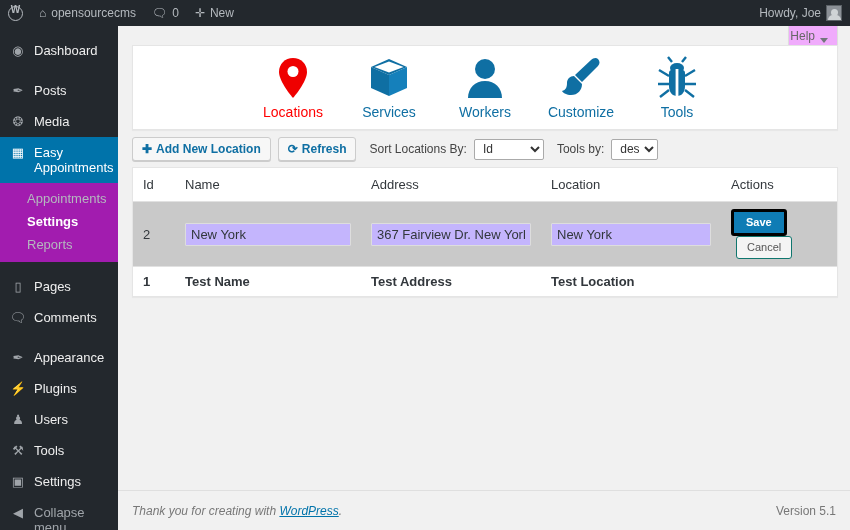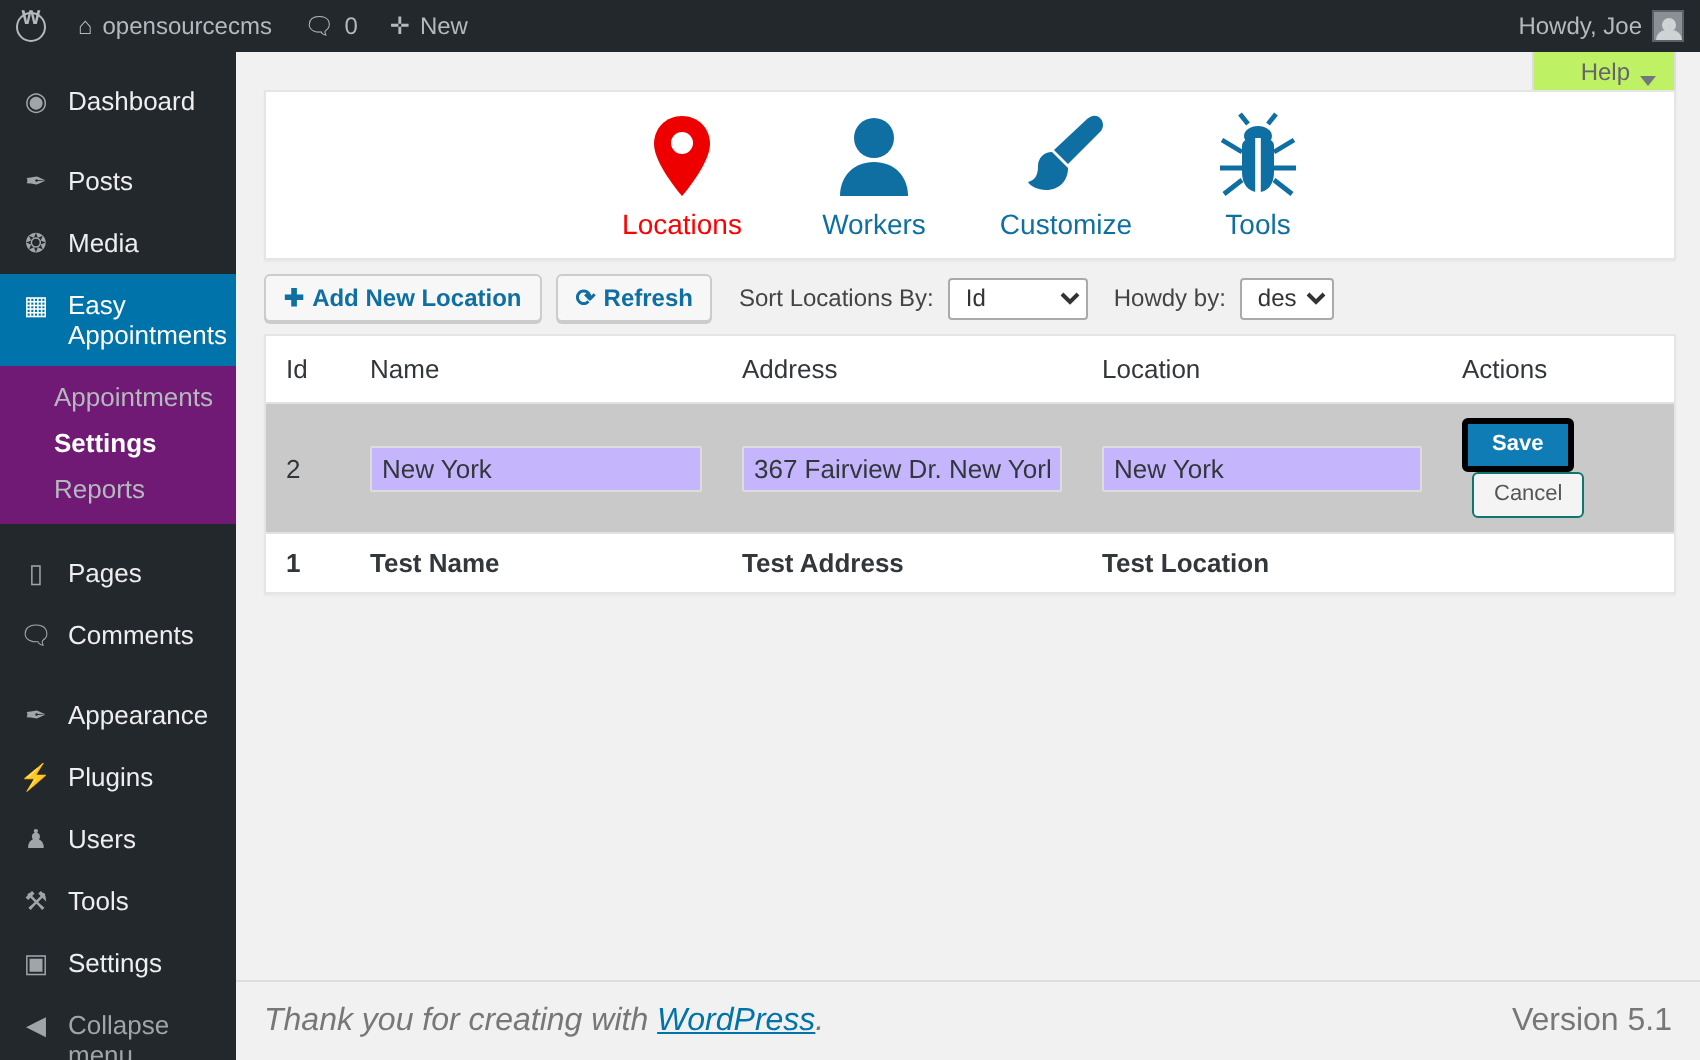--- a/index.html
+++ b/index.html
@@ -67,42 +67,42 @@
     margin-top: -8px; border: 8px solid transparent;
     border-right-color: #f1f1f1; border-left: 0;
   }
   .menu-item .mi-icon {
     width: 18px; flex: 0 0 18px; text-align: center;
     font-size: 13px; color: #a0a5aa; line-height: 15px;
   }
   .menu-item.current .mi-icon { color: #fff; }
   .menu-item .mi-label { flex: 1; padding-right: 6px; }
   .menu-sep { height: 9px; }
-  .submenu { background: #701a75; padding: 4px 0 6px 0; }
+  .submenu { background: #a21caf; padding: 4px 0 6px 0; }
   .submenu-item {
     padding: 3px 0 3px 27px; color: #b4b9be; cursor: pointer;
     line-height: 17px; font-size: 13px;
   }
   .submenu-item.current { color: #fff; font-weight: bold; }
   .collapse { color: #a0a5aa; }
 
   
   #main {
     position: absolute; top: 26px; left: 118px;
     width: 732px; height: 504px; background: #f1f1f1;
   }
 
   
   #helpbar {
     position: absolute; top: 0; right: 12px; height: 22px;
   }
   #help-tab {
     display: flex; align-items: flex-end; gap: 5px;
-    background: #bef264; border: 1px solid #ddd; border-top: none;
-    padding: 3px 9px 4px 23px; font-size: 12px; color: #666;
+    background: #f0abfc; border: 1px solid #ddd; border-top: none;
+    padding: 3px 9px 4px 1px; font-size: 12px; color: #666;
     cursor: pointer; box-shadow: 0 1px 1px rgba(0,0,0,.04);
   }
   .chev-down {
     width: 0; height: 0; border-left: 4px solid transparent;
     border-right: 4px solid transparent; border-top: 5px solid #72777c;
   }
 
   
   #plugin-nav {
     position: absolute; top: 19px; left: 14px; width: 706px; height: 85px;
@@ -182,21 +182,21 @@
     background: #f4f4f4; border: 1px solid #0f766e; color: #555;
     font-size: 11px; border-radius: 3px;
     padding: 4px 10px; cursor: pointer; line-height: 13px; margin-left: 5px;
   }
 
   
   #footer {
     position: absolute; bottom: 0; left: 0; width: 732px; height: 40px;
     border-top: 1px solid #dfdfdf;
     display: flex; align-items: center;
-    padding: 0 14px; font-size: 16px; color: #777;
+    padding: 0 14px; font-size: 12px; color: #777;
   }
   #footer .left { font-style: italic; }
   #footer .right { margin-left: auto; }
   #footer a { color: #0073aa; text-decoration: underline; }
 </style>
 </head>
 <body>
 
 <div id="adminbar">
   <div class="ab-item">
@@ -312,20 +312,32 @@
     <div class="nav-tab active">
       <span class="nt-ico">
         <svg width="34" height="44" viewBox="0 0 34 44">
           <path d="M17 2 C9 2 3 8 3 16 C3 26 17 42 17 42 C17 42 31 26 31 16 C31 8 25 2 17 2 Z" fill="#ef0000"></path>
           <circle cx="17" cy="15.5" r="5.5" fill="#ffffff"></circle>
         </svg>
       </span>
       <span class="nt-label">Locations</span>
     </div>
 
+    <div class="nav-tab">
+      <span class="nt-ico">
+        <svg width="42" height="44" viewBox="0 0 42 44">
+          <path d="M21 3 L39 11 L21 19 L3 11 Z" fill="#0f6fa3"></path>
+          <path d="M3 11 L21 19 L21 40 L3 32 Z" fill="#0f6fa3"></path>
+          <path d="M39 11 L21 19 L21 40 L39 32 Z" fill="#1580bb"></path>
+          <path d="M21 3 L39 11 L21 19 L3 11 Z" fill="#ffffff" opacity="0"></path>
+          <path d="M21 5.4 L35.6 11 L21 16.6 L6.4 11 Z" fill="#ffffff"></path>
+        </svg>
+      </span>
+      <span class="nt-label">Services</span>
+    </div>
 
     <div class="nav-tab">
       <span class="nt-ico">
         <svg width="38" height="44" viewBox="0 0 38 44">
           <circle cx="19" cy="13" r="10" fill="#0f6fa3"></circle>
           <path d="M19 25 C9 25 2 32 2 42 L36 42 C36 32 29 25 19 25 Z" fill="#0f6fa3"></path>
         </svg>
       </span>
       <span class="nt-label">Workers</span>
     </div>
@@ -361,21 +373,21 @@
       <span>Add New Location</span>
     </div>
     <div class="btn">
       <span>⟳</span>
       <span>Refresh</span>
     </div>
     <span class="tb-label">Sort Locations By:</span>
     <select class="ui-select" id="sort-select">
       <option>Id</option>
     </select>
-    <span class="tb-label">Howdy by:</span>
+    <span class="tb-label">Tools by:</span>
     <select class="ui-select" id="order-select">
       <option>desc</option>
     </select>
   </div>
 
   <div id="table-wrap">
     <table>
       <thead>
         <tr>
           <th class="col-id">Id</th>

